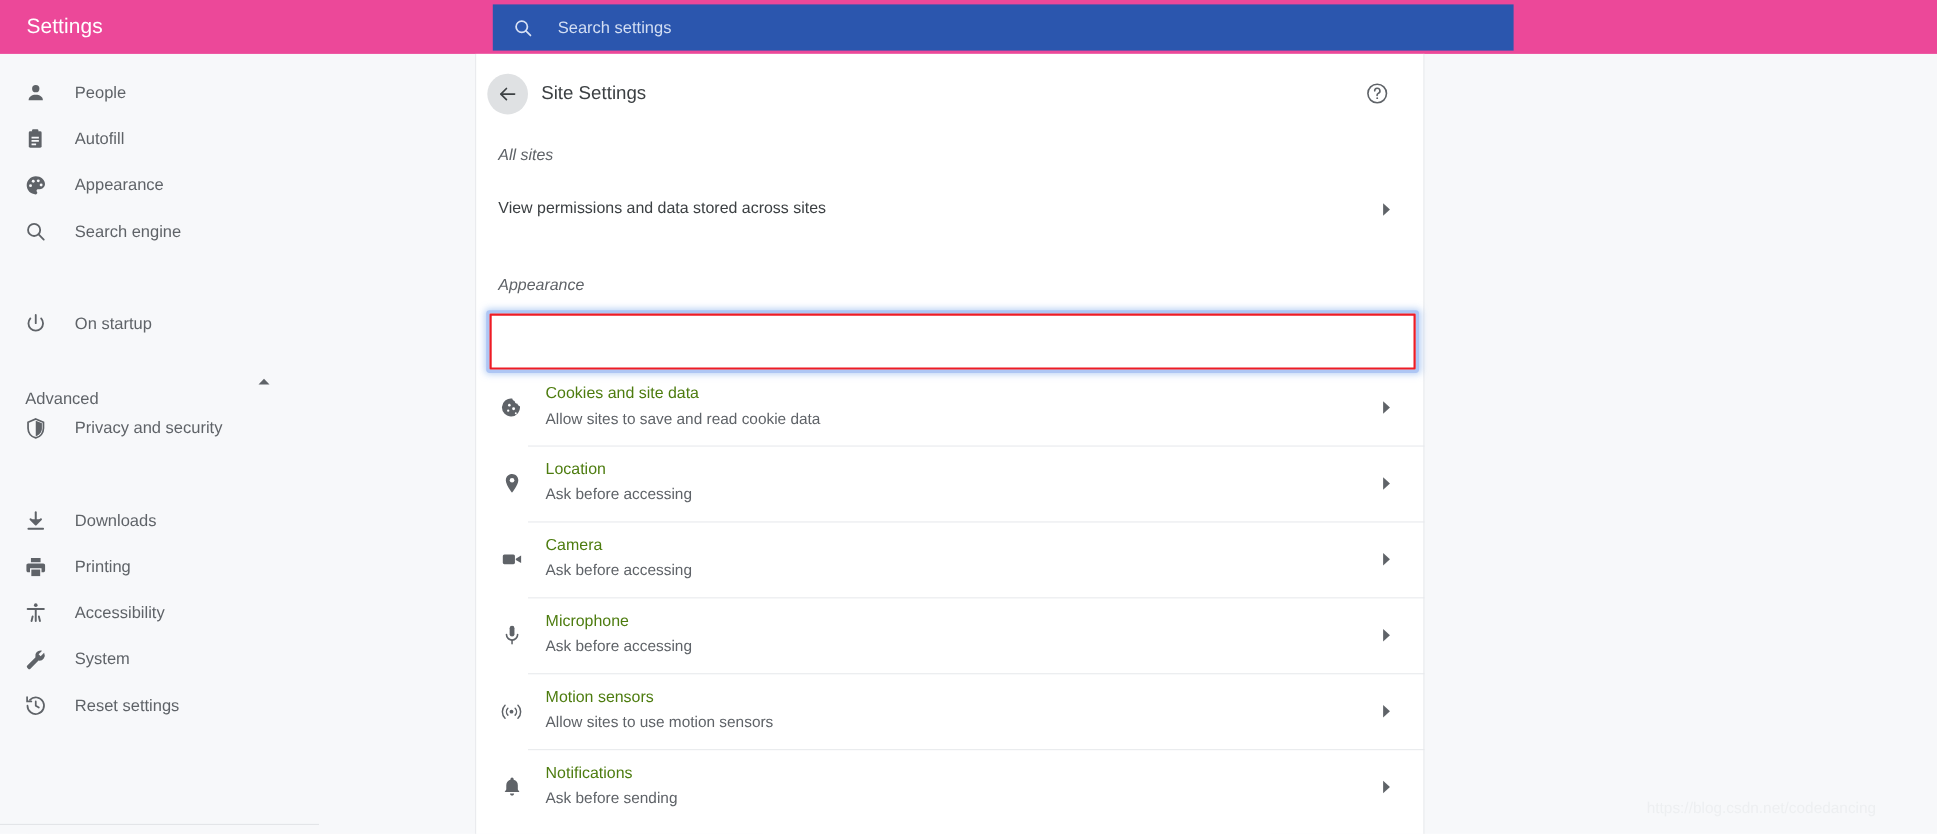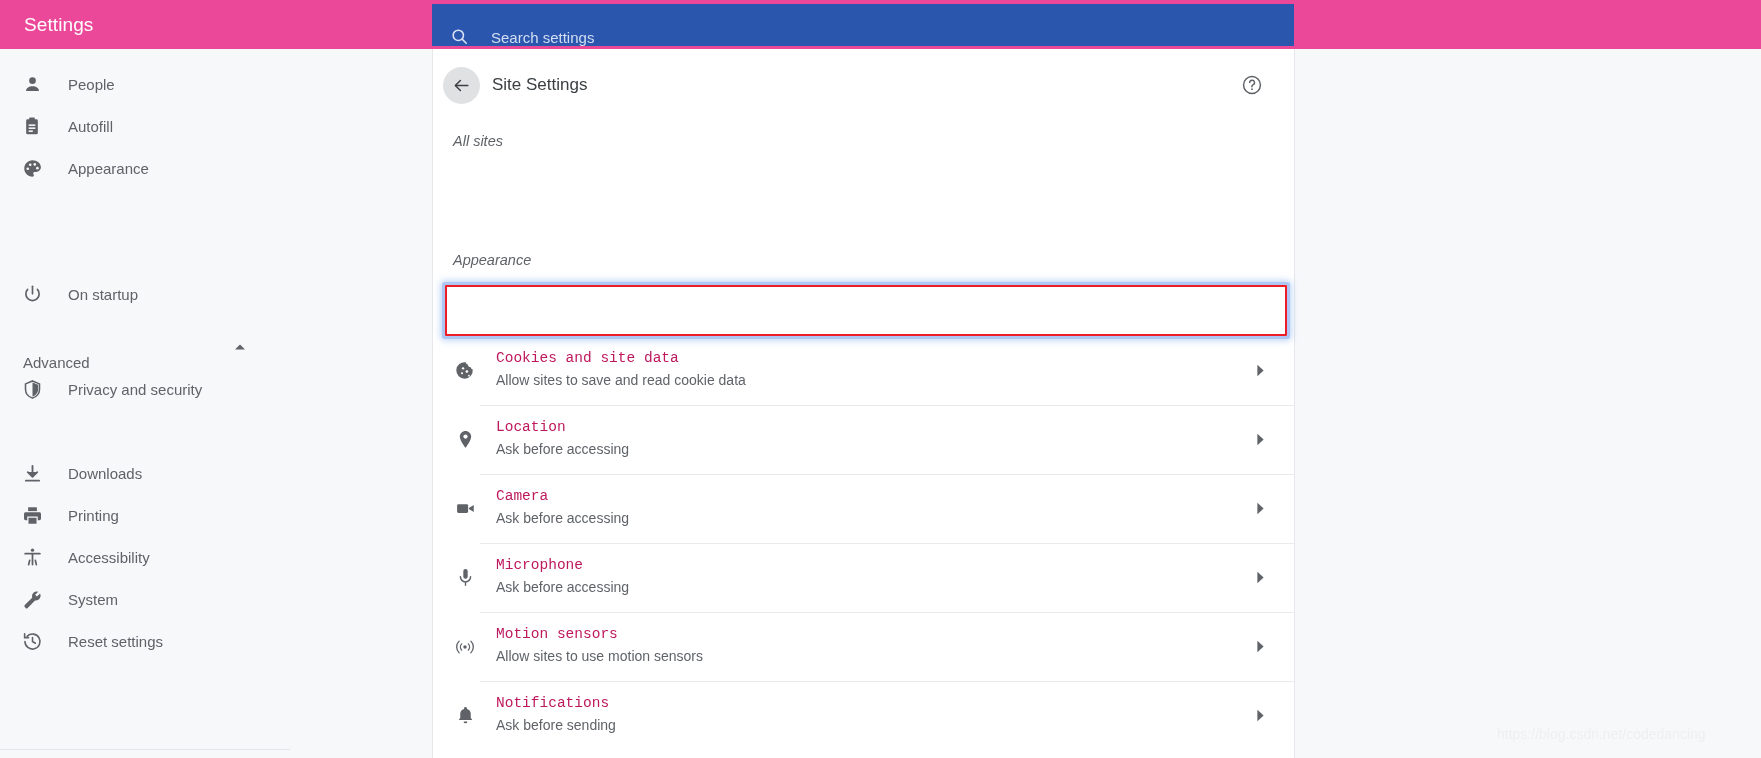--- a/index.html
+++ b/index.html
@@ -33,25 +33,25 @@
     left: 24px; top: 0;
     height: 49px;
     line-height: 49px;
     font-size: 19px;
     color: #ffffff;
     letter-spacing: 0.1px;
     white-space: nowrap;
   }
   .searchbox {
     position: absolute;
-    left: 432px; top: 4px;
-    width: 862px; height: 42px;
+    left: 448px; top: 4px;
+    width: 928px; height: 42px;
     background: #2B56AE;
     display: flex;
-    align-items: flex-end;
+    align-items: center;
   }
   .searchbox .s-icon {
     margin-left: 17px;
     width: 20px; height: 20px;
     display: inline-flex;
     align-items: center;
     justify-content: center;
     flex: none;
   }
   .searchbox .s-placeholder {
@@ -244,23 +244,22 @@
     transform: translateY(-50%);
     width: 24px; height: 24px;
     display: flex;
     align-items: center;
     justify-content: center;
   }
   .perm-title {
     position: absolute;
     left: 63px; top: 14px;
     font-size: 14.5px;
-    color: #be185d;
-    white-space: nowrap;
-    font-family: Liberation Mono, monospace;
+    color: #4d7c0f;
+    white-space: nowrap;
   }
   .perm-sub {
     position: absolute;
     left: 63px; top: 36px;
     font-size: 14px;
     color: #5F6368;
     white-space: nowrap;
   }
   .perm-chev {
     position: absolute;
@@ -346,20 +345,29 @@
           <path d="M12 2.6C6.8 2.6 2.6 6.8 2.6 12s4.2 9.4 9.4 9.4c.9 0 1.6-.7 1.6-1.6 0-.4-.2-.8-.4-1.1-.3-.3-.4-.7-.4-1.1 0-.9.7-1.6 1.6-1.6h1.9c2.9 0 5.3-2.4 5.3-5.3 0-4.6-4.3-8.1-9.6-8.1z"></path>
           <circle cx="6.6" cy="12.3" r="1.5" fill="#F7F8FA"></circle>
           <circle cx="9.4" cy="7.7" r="1.5" fill="#F7F8FA"></circle>
           <circle cx="14.6" cy="7.3" r="1.5" fill="#F7F8FA"></circle>
           <circle cx="17.6" cy="11.6" r="1.5" fill="#F7F8FA"></circle>
         </svg>
       </span>
       <span class="nav-label">Appearance</span>
     </div>
 
+    <div class="nav-item" style="top:140px">
+      <span class="nav-icon">
+        <svg width="21" height="21" viewBox="0 0 24 24" fill="none" stroke="#5F6368" stroke-width="1.9">
+          <circle cx="10.3" cy="10.3" r="6.3"></circle>
+          <line x1="15" y1="15" x2="20.3" y2="20.3" stroke-linecap="round"></line>
+        </svg>
+      </span>
+      <span class="nav-label">Search engine</span>
+    </div>
 
 
     <div class="nav-item" style="top:224px">
       <span class="nav-icon">
         <svg width="21" height="21" viewBox="0 0 24 24" fill="none" stroke="#5F6368" stroke-width="1.9" stroke-linecap="round">
           <path d="M6.4 6.2a7.6 7.6 0 1 0 11.2 0"></path>
           <line x1="12" y1="2.6" x2="12" y2="11.2"></line>
         </svg>
       </span>
       <span class="nav-label">On startup</span>
@@ -462,20 +470,28 @@
             <circle cx="12" cy="12" r="9.2"></circle>
             <path d="M9.5 9.4a2.6 2.6 0 1 1 3.4 2.5c-.7.3-1 .9-1 1.6v.4" stroke-linecap="round"></path>
             <circle cx="12" cy="16.6" r="0.95" fill="#5F6368" stroke="none"></circle>
           </svg>
         </span>
       </div>
     </div>
 
     <div class="section-head" style="top:84px">All sites</div>
 
+    <div class="link-row" style="top:117px">
+      <span class="ltext">View permissions and data stored across sites</span>
+      <span class="chev">
+        <svg width="9" height="13" viewBox="0 0 9 13">
+            <path d="M1.4 0.8 L7.6 6.5 L1.4 12.2 Z" fill="#5F6368"></path>
+          </svg>
+      </span>
+    </div>
 
     <div class="section-head" style="top:203px">Appearance</div>
 
     <div class="perm-list">
 
       <div class="perm-row">
         <span class="perm-icon">
           <svg width="21" height="21" viewBox="0 0 24 24">
             <path d="M12.2 2.6c.2 1.3 1.2 2.3 2.5 2.5-.1 1.7 1.3 3.1 3 3 .2 1.3 1.2 2.3 2.5 2.5a9.4 9.4 0 1 1-8-8z" fill="#5F6368"></path>
             <circle cx="9.2" cy="9.5" r="1.35" fill="#FFFFFF"></circle>

